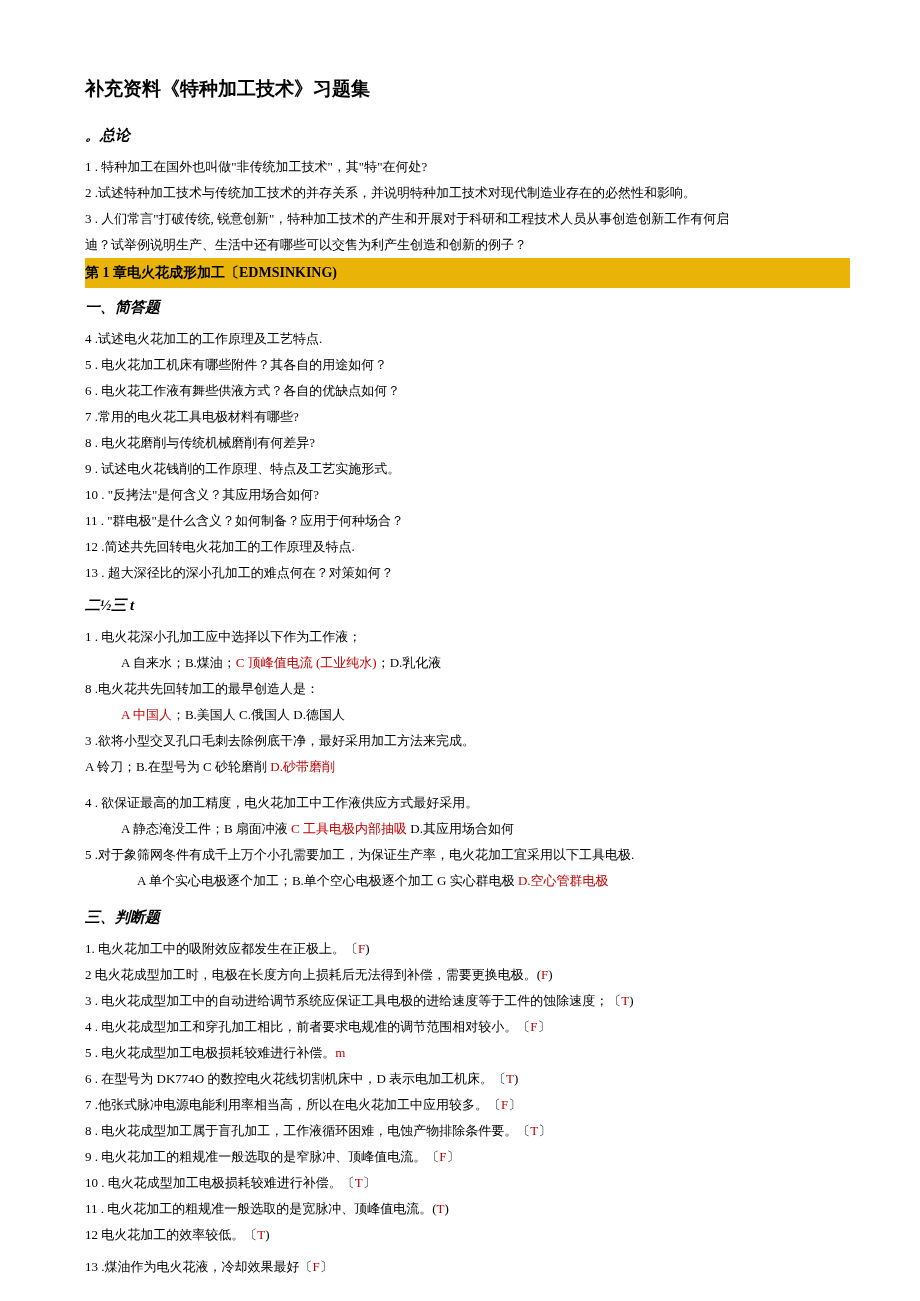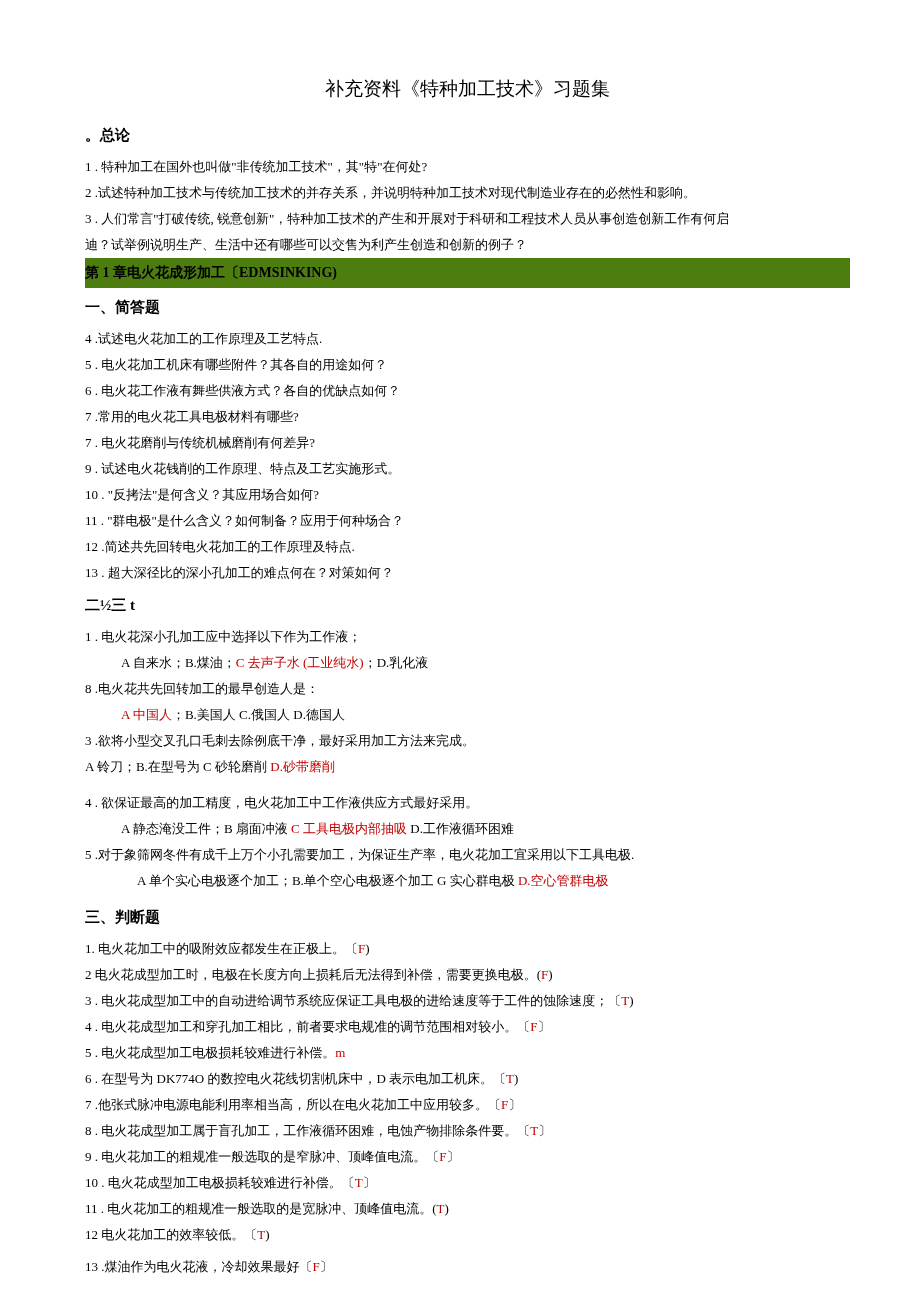--- a/index.html
+++ b/index.html
@@ -7,32 +7,32 @@
   background: #fff;
   margin: 0;
   padding: 70px 70px 60px 85px;
   width: 920px;
   box-sizing: border-box;
   color: #000;
   font-size: 13px;
   line-height: 2;
 }
 .title {
-  text-align: center;
   font-size: 19px;
-  font-weight: normal;
+  font-weight: bold;
   margin-bottom: 12px;
 }
 .sec {
   font-size: 15px;
   font-weight: bold;
   margin: 4px 0;
+  font-style: italic;
 }
 .gray-band {
-  background: #4d7c0f;
+  background: #eab308;
   font-weight: bold;
   font-size: 14px;
   padding: 1px 0;
 }
 .line {
   font-size: 13px;
 }
 .red { color: #c00000; }
 .indent { padding-left: 36px; }
 </style>
@@ -47,48 +47,48 @@
 <div class="line">3 . 人们常言"打破传统, 锐意创新"，特种加工技术的产生和开展对于科研和工程技术人员从事创造创新工作有何启</div>
 <div class="line">迪？试举例说明生产、生活中还有哪些可以交售为利产生创造和创新的例子？</div>
 
 <div class="gray-band">第 1 章电火花成形加工〔EDMSINKING)</div>
 
 <div class="sec">一、简答题</div>
 <div class="line">4 .试述电火花加工的工作原理及工艺特点.</div>
 <div class="line">5 . 电火花加工机床有哪些附件？其各自的用途如何？</div>
 <div class="line">6 . 电火花工作液有舞些供液方式？各自的优缺点如何？</div>
 <div class="line">7 .常用的电火花工具电极材料有哪些?</div>
-<div class="line">7 . 电火花磨削与传统机械磨削有何差异?</div>
+<div class="line">8 . 电火花磨削与传统机械磨削有何差异?</div>
 <div class="line">9 . 试述电火花钱削的工作原理、特点及工艺实施形式。</div>
 <div class="line">10 . "反拷法"是何含义？其应用场合如何?</div>
 <div class="line">11 . "群电极"是什么含义？如何制备？应用于何种场合？</div>
 <div class="line">12 .简述共先回转电火花加工的工作原理及特点.</div>
 <div class="line">13 . 超大深径比的深小孔加工的难点何在？对策如何？</div>
 
 <div class="sec" style="">二½三 t</div>
 
 <div class="line">1 . 电火花深小孔加工应中选择以下作为工作液；</div>
 <div class="line indent">
-  <span>A 自来水；B.煤油；</span><span class="red">C 去声子水 (工业纯水)</span><span>；D.乳化液</span>
+  <span>A 自来水；B.煤油；</span><span class="red">C 顶峰值电流 (工业纯水)</span><span>；D.乳化液</span>
 </div>
 
 <div class="line">8 .电火花共先回转加工的最早创造人是：</div>
 <div class="line indent">
   <span class="red">A 中国人</span><span>；B.美国人 C.俄国人 D.德国人</span>
 </div>
 
 <div class="line">3 .欲将小型交叉孔口毛刺去除例底干净，最好采用加工方法来完成。</div>
 <div class="line">
   <span>A 铃刀；B.在型号为 C 砂轮磨削 </span><span class="red">D.砂带磨削</span>
 </div>
 
 <div style="height:10px"></div>
 <div class="line">4 . 欲保证最高的加工精度，电火花加工中工作液供应方式最好采用。</div>
 <div class="line indent">
-  <span>A 静态淹没工件；B 扇面冲液 </span><span class="red">C 工具电极内部抽吸 </span><span>D.工作液循环困难</span>
+  <span>A 静态淹没工件；B 扇面冲液 </span><span class="red">C 工具电极内部抽吸 </span><span>D.其应用场合如何</span>
 </div>
 
 <div class="line">5 .对于象筛网冬件有成千上万个小孔需要加工，为保证生产率，电火花加工宜采用以下工具电极.</div>
 <div class="line indent" style="padding-left:52px">
   <span>A 单个实心电极逐个加工；B.单个空心电极逐个加工 G 实心群电极 </span><span class="red">D.空心管群电极</span>
 </div>
 
 <div class="sec" style="margin-top:8px">三、判断题</div>
 
 <div class="line">

